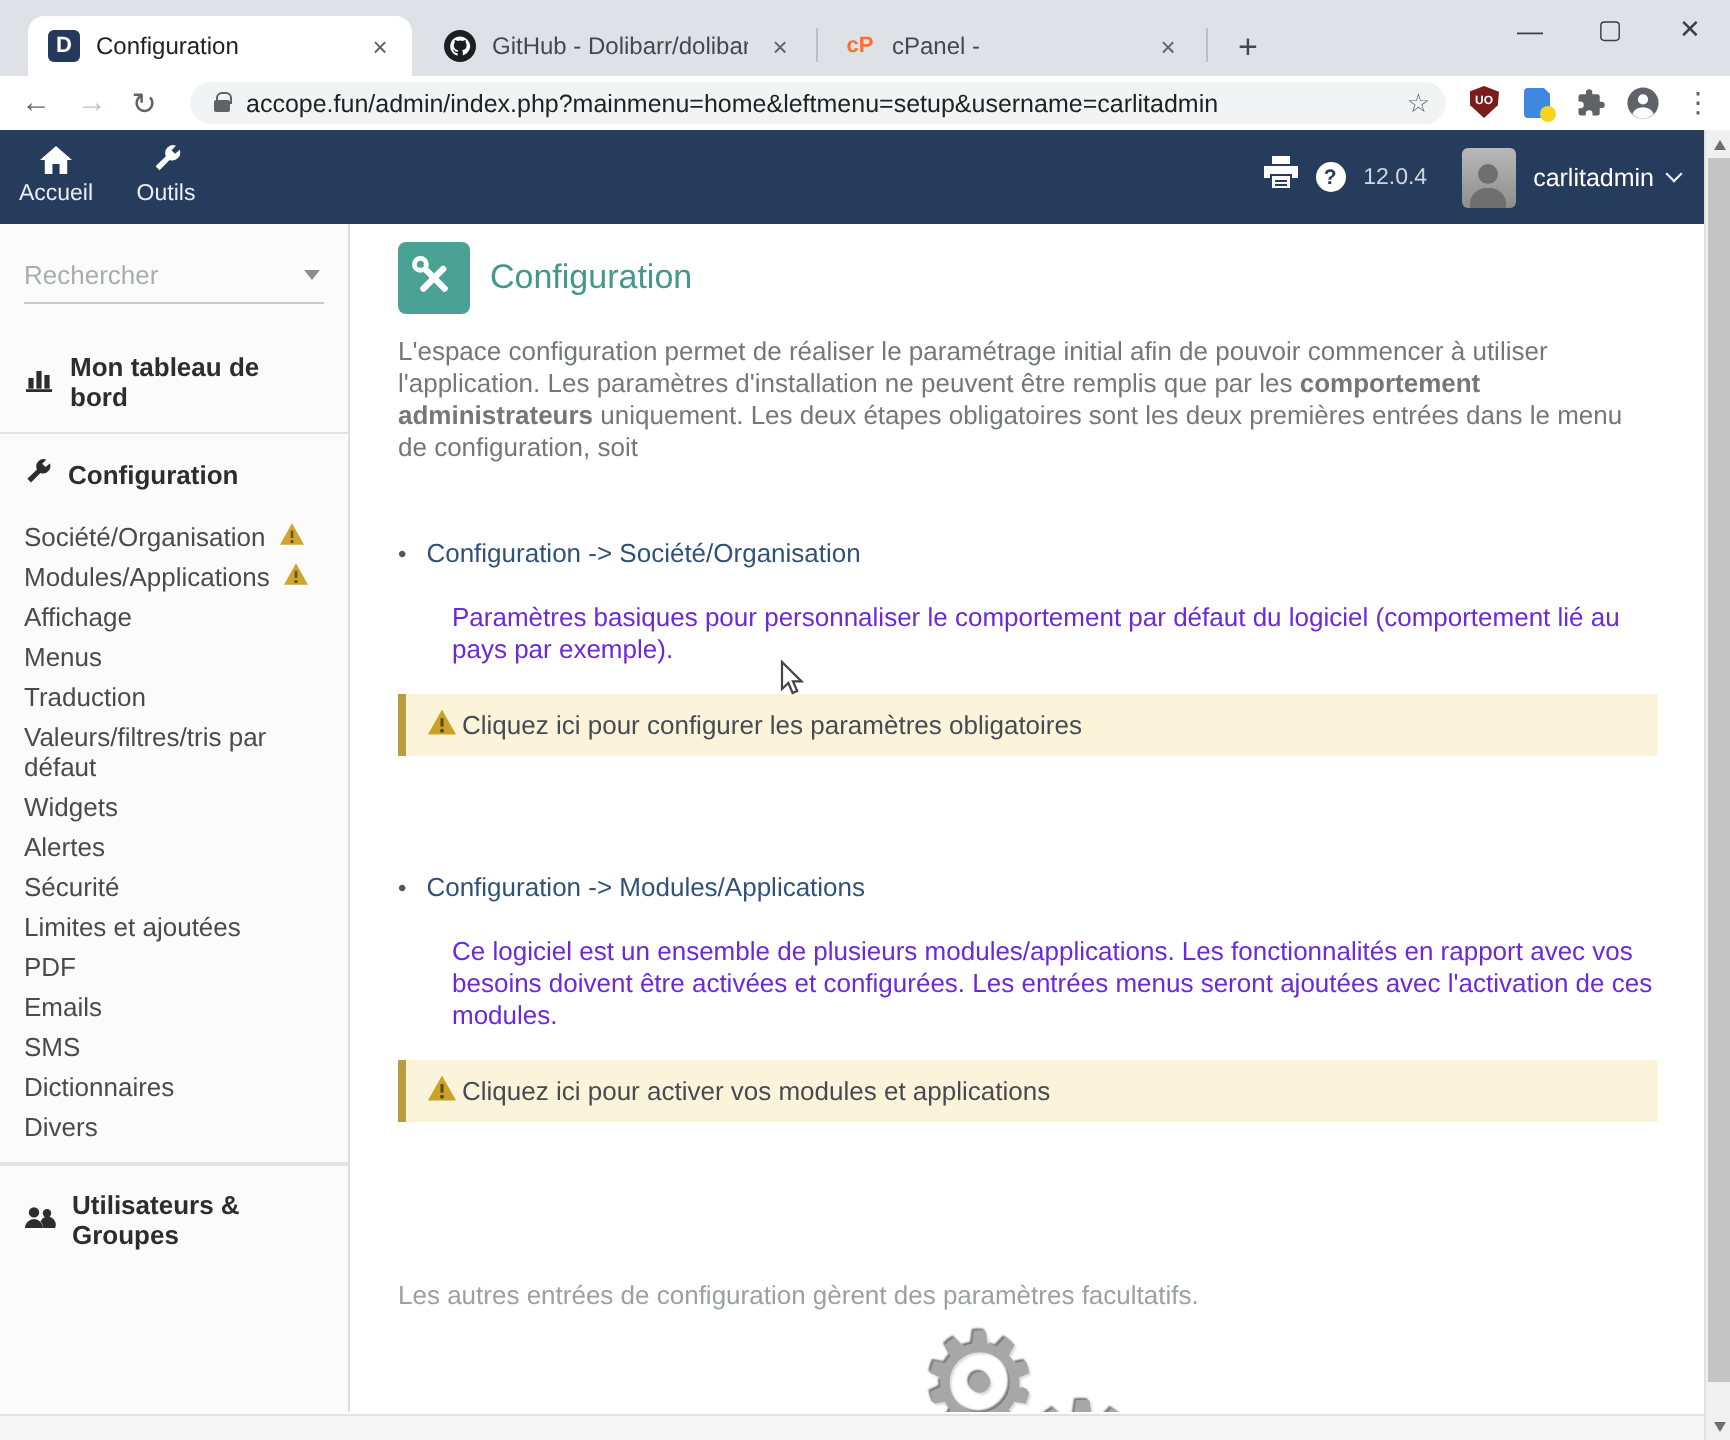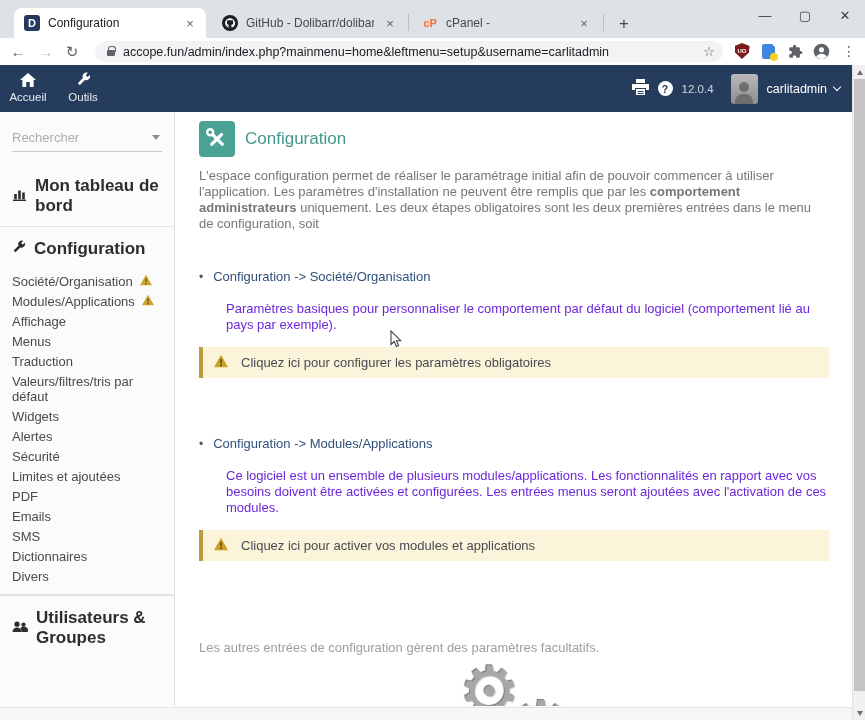--- a/index.html
+++ b/index.html
@@ -52,39 +52,39 @@
   .nav-avatar .head{width:10px;height:10px;border-radius:50%;background:#6f6f6f;position:absolute;margin-bottom:12px;}
   .nav-avatar .body{width:18px;height:10px;border-radius:8px 8px 0 0;background:#6f6f6f;}
   .uname{font-size:12.5px;color:#fff;display:flex;align-items:center;gap:7px;}
   .chev{width:6px;height:6px;border-right:1.8px solid #fff;border-bottom:1.8px solid #fff;transform:rotate(45deg);margin-top:-3px;}
 
   
   .sidebar{position:absolute;left:0;top:112px;width:175px;height:594px;background:#fbfbfb;border-right:1px solid #dedede;}
   .search-row{margin:18px 12px 0 12px;border-bottom:1px solid #c9c9c9;padding-bottom:6px;display:flex;align-items:center;justify-content:space-between;}
   .search-ph{color:#a9adb2;font-size:13px;}
   .caret-down{width:0;height:0;border-left:4px solid transparent;border-right:4px solid transparent;border-top:5px solid #8a8f94;margin-right:2px;}
-  .side-head{display:flex;align-items:center;gap:8px;padding:12px 12px 10px 12px;font-size:17px;font-weight:bold;color:#2d2d2d;}
+  .side-head{display:flex;align-items:center;gap:8px;padding:12px 12px 10px 12px;font-size:13px;font-weight:bold;color:#2d2d2d;}
   .side-sep{border:none;border-top:1px solid #e3e3e3;margin:0;}
   .side-list{list-style:none;padding:2px 0 8px 0;}
   .side-list li{padding:2.5px 12px;font-size:13px;color:#4a4a4a;display:flex;align-items:center;gap:6px;cursor:pointer;}
   .warn-tri{display:inline-block;flex:0 0 auto;}
 
   
   .main{position:absolute;left:176px;top:112px;width:676px;height:594px;background:#fff;padding:9px 24px 0 23px;overflow:hidden;}
   .title-row{display:flex;align-items:center;gap:10px;}
   .title-icon{width:36px;height:36px;border-radius:4px;background:var(--accent);display:flex;align-items:center;justify-content:center;}
   .page-title{font-size:17px;color:#44978c;}
   .intro{margin-top:11px;font-size:13px;line-height:16px;color:#73777c;max-width:632px;}
   .intro b{color:#5e6periodic266;}
   .bullet-row{margin-top:37px;display:flex;align-items:baseline;gap:10px;font-size:13px;color:var(--link);}
   .bullet-row .dot{font-size:12px;color:#555;}
   .bullet-row.second{margin-top:58px;}
   .desc{margin-top:17px;font-size:13px;line-height:16px;color:#6d28d9;max-width:632px;margin-left:27px;}
   .warnbox{margin-top:14px;width:630px;background:var(--warn-bg);border-left:4px solid var(--warn-border);
-    display:flex;align-items:center;gap:12px;padding:7px 10px;font-size:13px;color:#474b51;cursor:pointer;}
+    display:flex;align-items:center;gap:2px;padding:7px 10px;font-size:13px;color:#474b51;cursor:pointer;}
   .foot-note{margin-top:79px;font-size:13px;color:#9ba0a5;}
   .gears{margin-top:8px;width:100%;display:flex;justify-content:center;position:relative;height:100px;}
   .gear{color:#a7a7a7;text-shadow:1px 1px 1px #ddd,-1px -1px 1px #777;font-family:"DejaVu Sans",sans-serif;line-height:1;position:absolute;}
   .gear.g1{font-size:70px;left:calc(50% - 55px);top:-6px;}
   .gear.g2{font-size:80px;left:calc(50% - 8px);top:28px;}
   .footer-strip{position:absolute;left:0;bottom:0;width:852px;height:13px;background:#f7f7f7;border-top:1px solid #e2e2e2;}
 
   
   .vscroll{position:absolute;right:0;top:65px;width:13px;height:655px;background:#f0f0f0;border-left:1px solid #e2e2e2;}
   .vs-arrow{position:absolute;left:0;width:13px;height:14px;display:flex;align-items:center;justify-content:center;}

